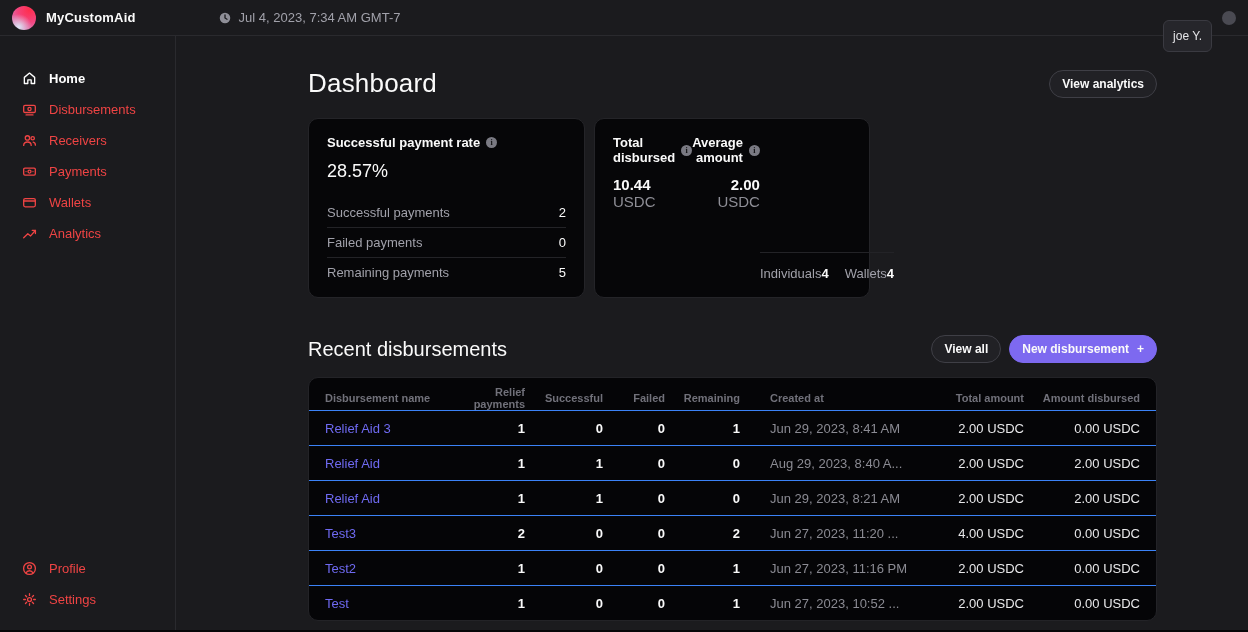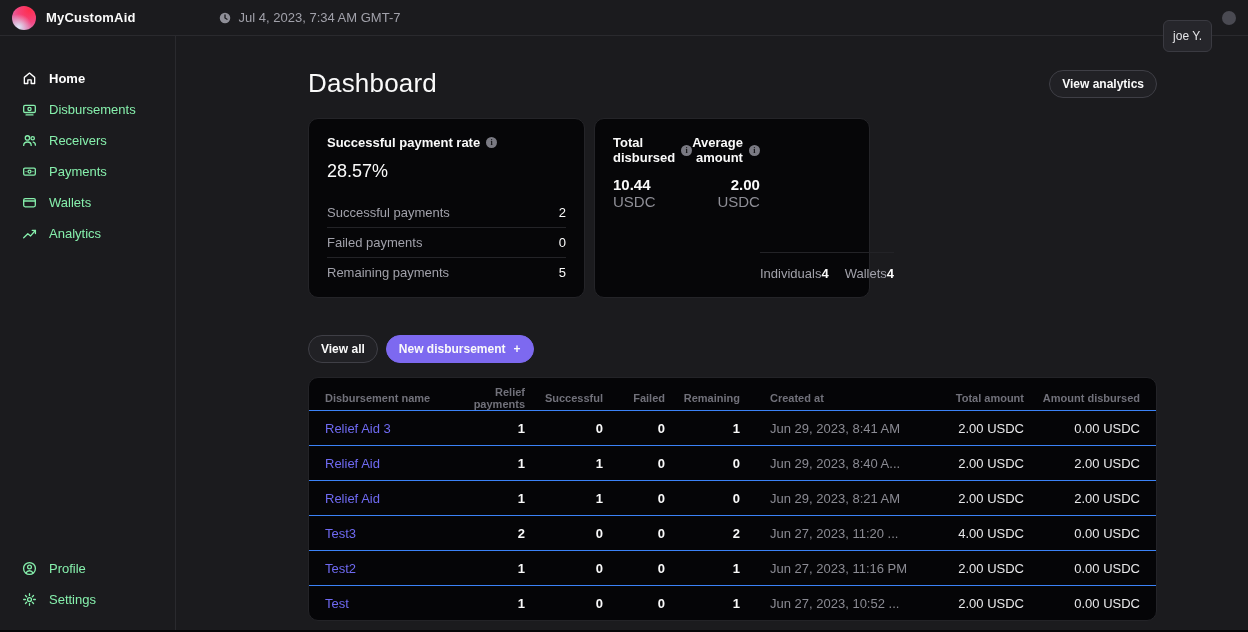--- a/index.html
+++ b/index.html
@@ -50,21 +50,21 @@
   
   .sidebar{
     grid-column:1;grid-row:2;
     border-right:1px solid var(--border);
     display:flex;flex-direction:column;
     padding:30px 0 14px;
   }
   .nav-item{
     display:flex;align-items:center;gap:12px;
     padding:5px 10px 5px 22px;margin-bottom:6px;
-    color:#86efac;font-size:13px;cursor:pointer;
+    color:#ef4444;font-size:13px;cursor:pointer;
   }
   .nav-item svg{flex:0 0 auto;}
   .nav-item.active{color:#ffffff;font-weight:600;}
   .nav-bottom{margin-top:auto;}
 
   
   .main{grid-column:2;grid-row:2;padding:32px 91px 0 132px;overflow:hidden;}
   .page-header{display:flex;justify-content:space-between;align-items:center;}
   .page-title{font-size:26px;font-weight:500;letter-spacing:.2px;}
 
@@ -287,20 +287,21 @@
           </div>
           <div class="pair">
             <span class="stat-label">Wallets</span>
             <span class="stat-value">4</span>
           </div>
         </div>
       </div>
     </div>
 
     <div class="section-header">
+      <div class="section-title">Recent disbursements</div>
       <div class="section-actions">
         <button class="btn">View all</button>
         <button class="btn primary">
           <span>New disbursement</span>
           <span>+</span>
         </button>
       </div>
     </div>
 
     <div class="table-card">
@@ -325,21 +326,21 @@
     <div class="right amount-cell">2.00 USDC</div>
     <div class="right amount-cell">0.00 USDC</div>
   </div>
 
   <div class="tr">
     <a class="name-link">Relief Aid</a>
     <div class="right num-cell">1</div>
     <div class="right num-cell">1</div>
     <div class="right num-cell">0</div>
     <div class="right num-cell">0</div>
-    <div class="created">Jun 29, 2023, 8:40 A...</div>
+    <div class="created">Aug 29, 2023, 8:40 A...</div>
     <div class="right amount-cell">2.00 USDC</div>
     <div class="right amount-cell">2.00 USDC</div>
   </div>
 
   <div class="tr">
     <a class="name-link">Relief Aid</a>
     <div class="right num-cell">1</div>
     <div class="right num-cell">1</div>
     <div class="right num-cell">0</div>
     <div class="right num-cell">0</div>

